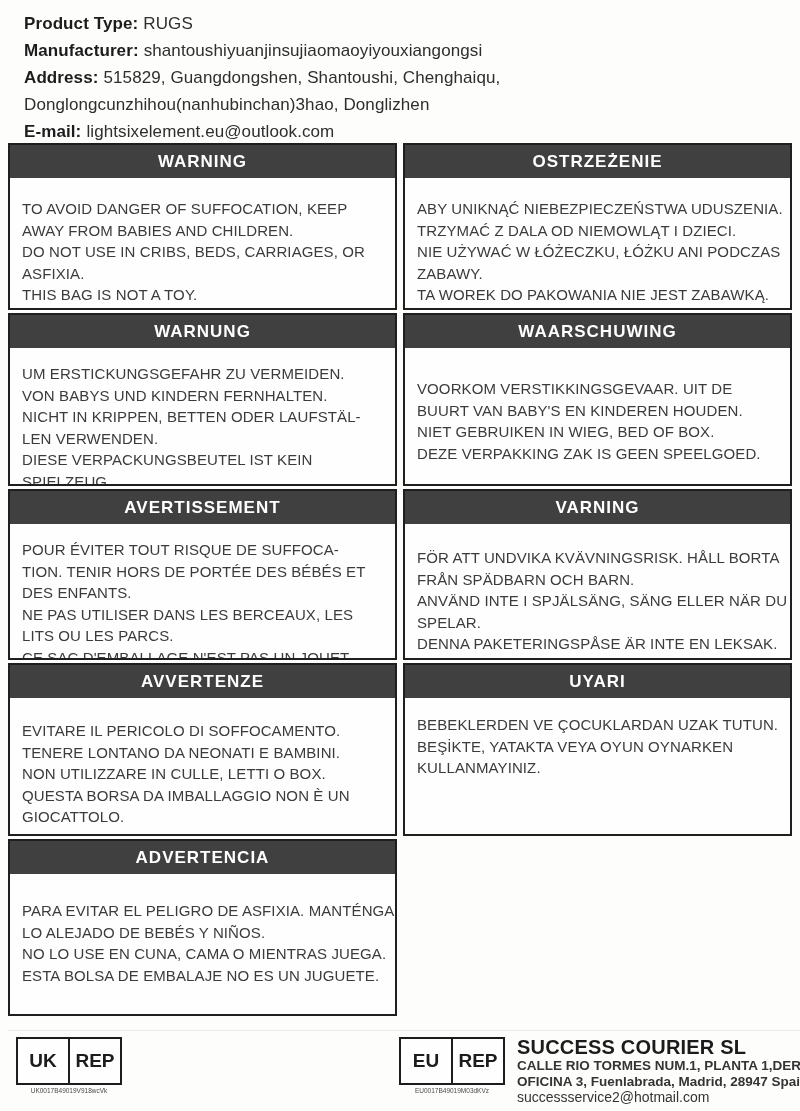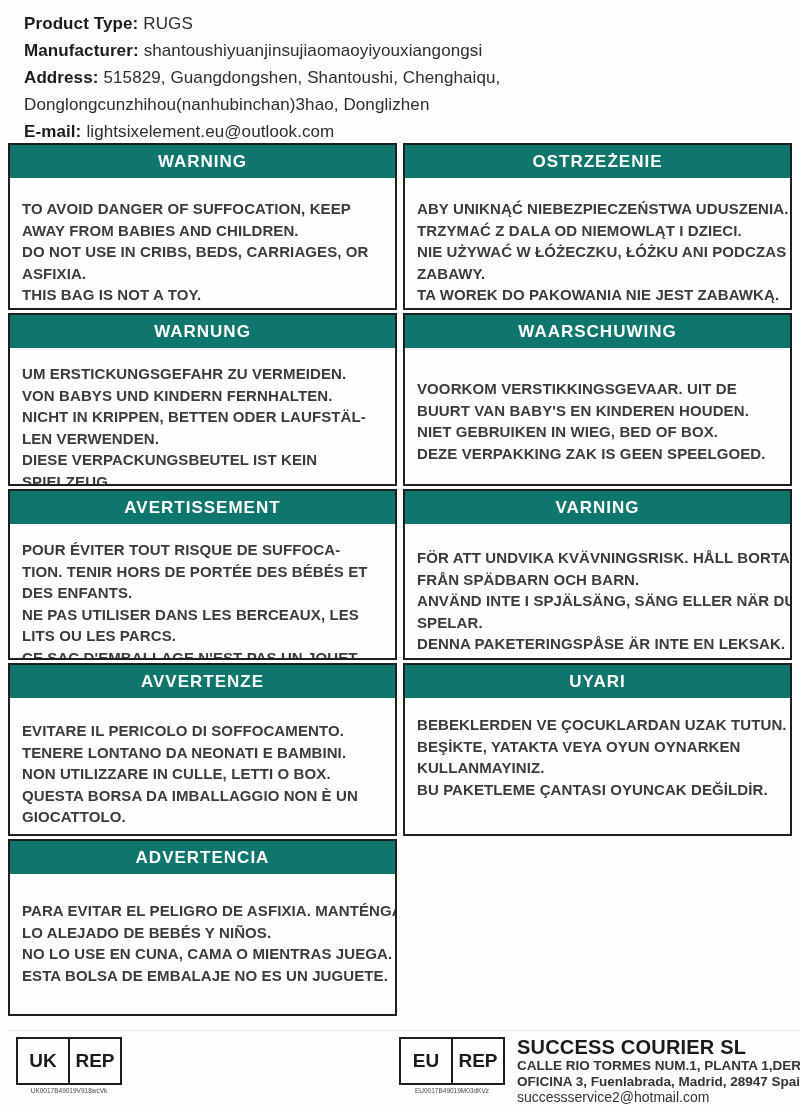--- a/index.html
+++ b/index.html
@@ -20,28 +20,28 @@
   
   .warning-grid {
     position: absolute; left: 8px; top: 143px; width: 784px;
     display: grid;
     grid-template-columns: 1fr 1fr;
     grid-template-rows: 167px 173px 171px 173px 177px;
     column-gap: 6px; row-gap: 3px;
   }
   .wcell { border: 2px solid #1f1f1f; background: #fefefe; overflow: hidden; }
   .whead {
-    height: 33px; background: #0f766e; color: #ffffff;
+    height: 33px; background: #404040; color: #ffffff;
     font-size: 17px; font-weight: 700; letter-spacing: 1px;
     text-align: center; line-height: 33px;
   }
   .wbody { padding: 18px 11px 0 12px; }
   .wline {
     font-size: 15px; line-height: 21.5px; color: #3b3b3b;
-    font-weight: 700; white-space: nowrap; letter-spacing: 0.1px;
+    font-weight: 400; white-space: nowrap; letter-spacing: 0.1px;
   }
 
   
   .footer {
     position: absolute; left: 8px; top: 1030px; width: 800px; height: 60px;
     border-top: 1px solid #eceae6;
     display: flex; padding: 3px 0 0 8px;
   }
   .rep-group { display: flex; }
   .rep-col { width: 110px; flex: none; }
@@ -157,21 +157,20 @@
           <div class="wline">GIOCATTOLO.</div>
         </div>
     </div>
 
     <div class="wcell">
       <div class="whead">UYARI</div>
       <div class="wbody" style="padding-top:16px">
           <div class="wline">BEBEKLERDEN VE ÇOCUKLARDAN UZAK TUTUN.</div>
           <div class="wline">BEŞİKTE, YATAKTA VEYA OYUN OYNARKEN</div>
           <div class="wline">KULLANMAYINIZ.</div>
-          <div class="wline">BU PAKETLEME ÇANTASI OYUNCAK DEĞİLDİR.</div>
         </div>
     </div>
 
     <div class="wcell">
       <div class="whead">ADVERTENCIA</div>
       <div class="wbody" style="padding-top:26px">
           <div class="wline">PARA EVITAR EL PELIGRO DE ASFIXIA. MANTÉNGA-</div>
           <div class="wline">LO ALEJADO DE BEBÉS Y NIÑOS.</div>
           <div class="wline">NO LO USE EN CUNA, CAMA O MIENTRAS JUEGA.</div>
           <div class="wline">ESTA BOLSA DE EMBALAJE NO ES UN JUGUETE.</div>

